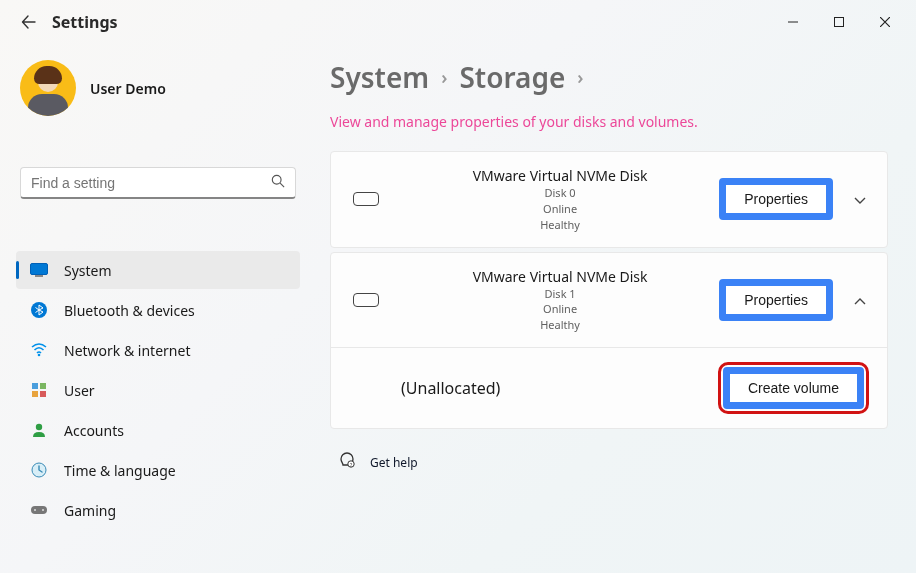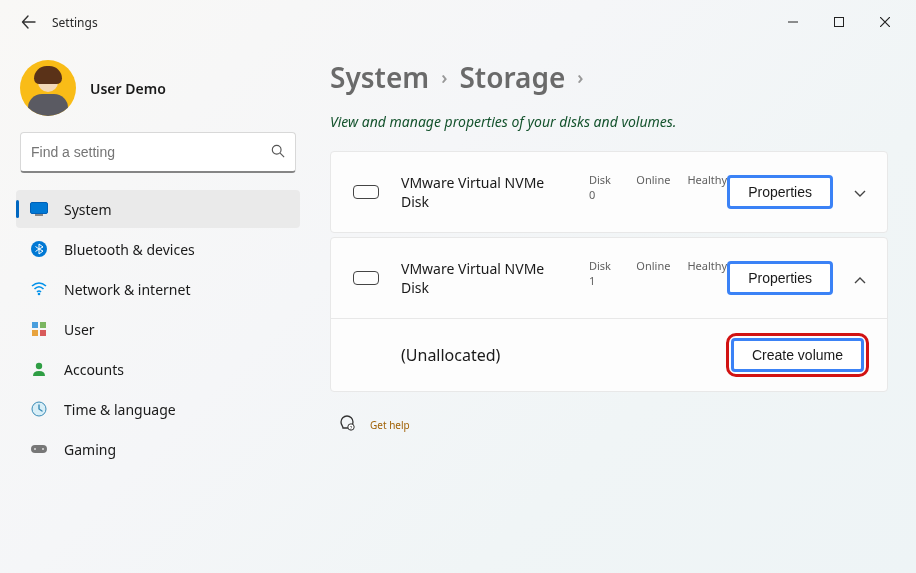--- a/index.html
+++ b/index.html
@@ -21,34 +21,35 @@
   display: flex;
   align-items: center;
   height: 44px;
   padding: 0 8px 0 14px;
 }
 .titlebar .back {
   width: 30px; height: 30px;
   display: flex; align-items: center; justify-content: center;
   margin-right: 8px;
 }
-.titlebar .title { font-size: 12px; color: #2a2a2a; }
+.titlebar .title { font-size: 16px; color: #2a2a2a; font-weight: bold; }
 .win-controls { margin-left: auto; display: flex; }
 .win-btn { width: 46px; height: 32px; display:flex; align-items:center; justify-content:center; }
 
 .content {
   display: flex;
   flex: 1;
   overflow: hidden;
 }
 .sidebar {
   width: 310px;
   padding: 12px 6px 10px 12px;
   display: flex;
   flex-direction: column;
+  gap: 35px;
 }
 .profile {
   display:flex; align-items:center;
   padding: 4px 6px 14px 8px;
 }
 .avatar {
   width: 56px; height: 56px; border-radius: 50%;
   background: #f9bc17;
   position: relative; overflow: hidden; flex-shrink:0;
 }
@@ -62,21 +63,21 @@
 }
 .avatar .hair {
   position:absolute; left:50%; top:6px; transform:translateX(-50%);
   width:28px; height:18px; border-radius:14px 14px 6px 6px; background:#5a3218;
 }
 .profile-info { margin-left: 14px; }
 .profile-name { font-weight:600; font-size:14px; }
 
 .searchbox {
   margin: 2px 8px 16px 8px;
-  height: 41px;
+  height: 32px;
   background: #fff;
   border: 1px solid #d8d8d8;
   border-bottom: 2px solid #858585;
   border-radius: 4px;
   display: flex; align-items: center;
   padding: 0 10px;
 }
 .searchbox input {
   border: none; outline: none; flex:1; font-size: 14px; background: transparent;
   color:#666;
@@ -111,64 +112,64 @@
   overflow:auto;
 }
 .breadcrumb {
   display:flex; align-items:center; gap: 12px;
   font-size: 28px; font-weight:600; color:#6a6a6a;
   margin-bottom: 16px;
 }
 .breadcrumb .sep { font-size:18px; color:#999; }
 .breadcrumb .current { color:#1a1a1a; }
 
-.subtitle { font-size:14px; color:#14532d; margin-bottom: 20px; font-style: italic; }
+.subtitle { font-size:14px; color:#ec4899; margin-bottom: 20px; }
 
 .card {
   background: #fdfdfd;
   border: 1px solid #e8e8e8;
   border-radius: 4px;
   margin-bottom: 4px;
 }
 .card-row {
   display:flex; align-items:center;
   padding: 14px 18px 14px 18px;
   min-height: 80px;
 }
 .disk-icon {
   width: 26px; height:14px;
   border:1.5px solid #444; border-radius:4px;
   margin: 0 22px 0 4px;
   flex-shrink:0;
 }
-.disk-info { flex:1; display:flex; flex-direction:row; gap:17px; }
+.disk-info { flex:1; display:flex; flex-direction:column; gap:1px;align-items:center; }
 .disk-title { font-size:14px; color:#1a1a1a; }
 .disk-sub { font-size:11px; color:#616161; line-height:1.35; }
 .btn {
-  background:#fff; border:3px solid #3b82f6; border-radius:4px;
+  background:#fff; border:7px solid #3b82f6; border-radius:4px;
   padding: 6px 18px; font-size:14px; color:#1a1a1a;
   cursor:pointer;
 }
 .chev { margin-left:18px; color:#555; width:18px; text-align:center; }
 
 .subrow {
   border-top:1px solid #e8e8e8;
   padding: 14px 18px;
   display:flex; align-items:center;
 }
 .subrow .label { margin-left: 52px; flex:1; font-size:16px; color:#1a1a1a; }
 .highlight-box {
   border:3px solid #d11212; padding:2px; border-radius:10px;
 }
 
 .help-link {
   display:flex; align-items:center; gap:14px;
   margin-top: 22px; margin-left: 8px;
 }
-.help-link a { color:#a16207; text-decoration:none; font-size:10px; }
+.help-link a { color:#0f172a; text-decoration:none; font-size:12px; }
 </style>
 </head>
 <body>
 
 <div class="window">
   <div class="titlebar">
     <div class="back">
       <svg width="16" height="16" viewBox="0 0 16 16">
           <path d="M7 2 1.5 8 7 14 M2 8h12" stroke="#333" stroke-width="1.4" fill="none" stroke-linecap="round" stroke-linejoin="round"></path>
         </svg>

